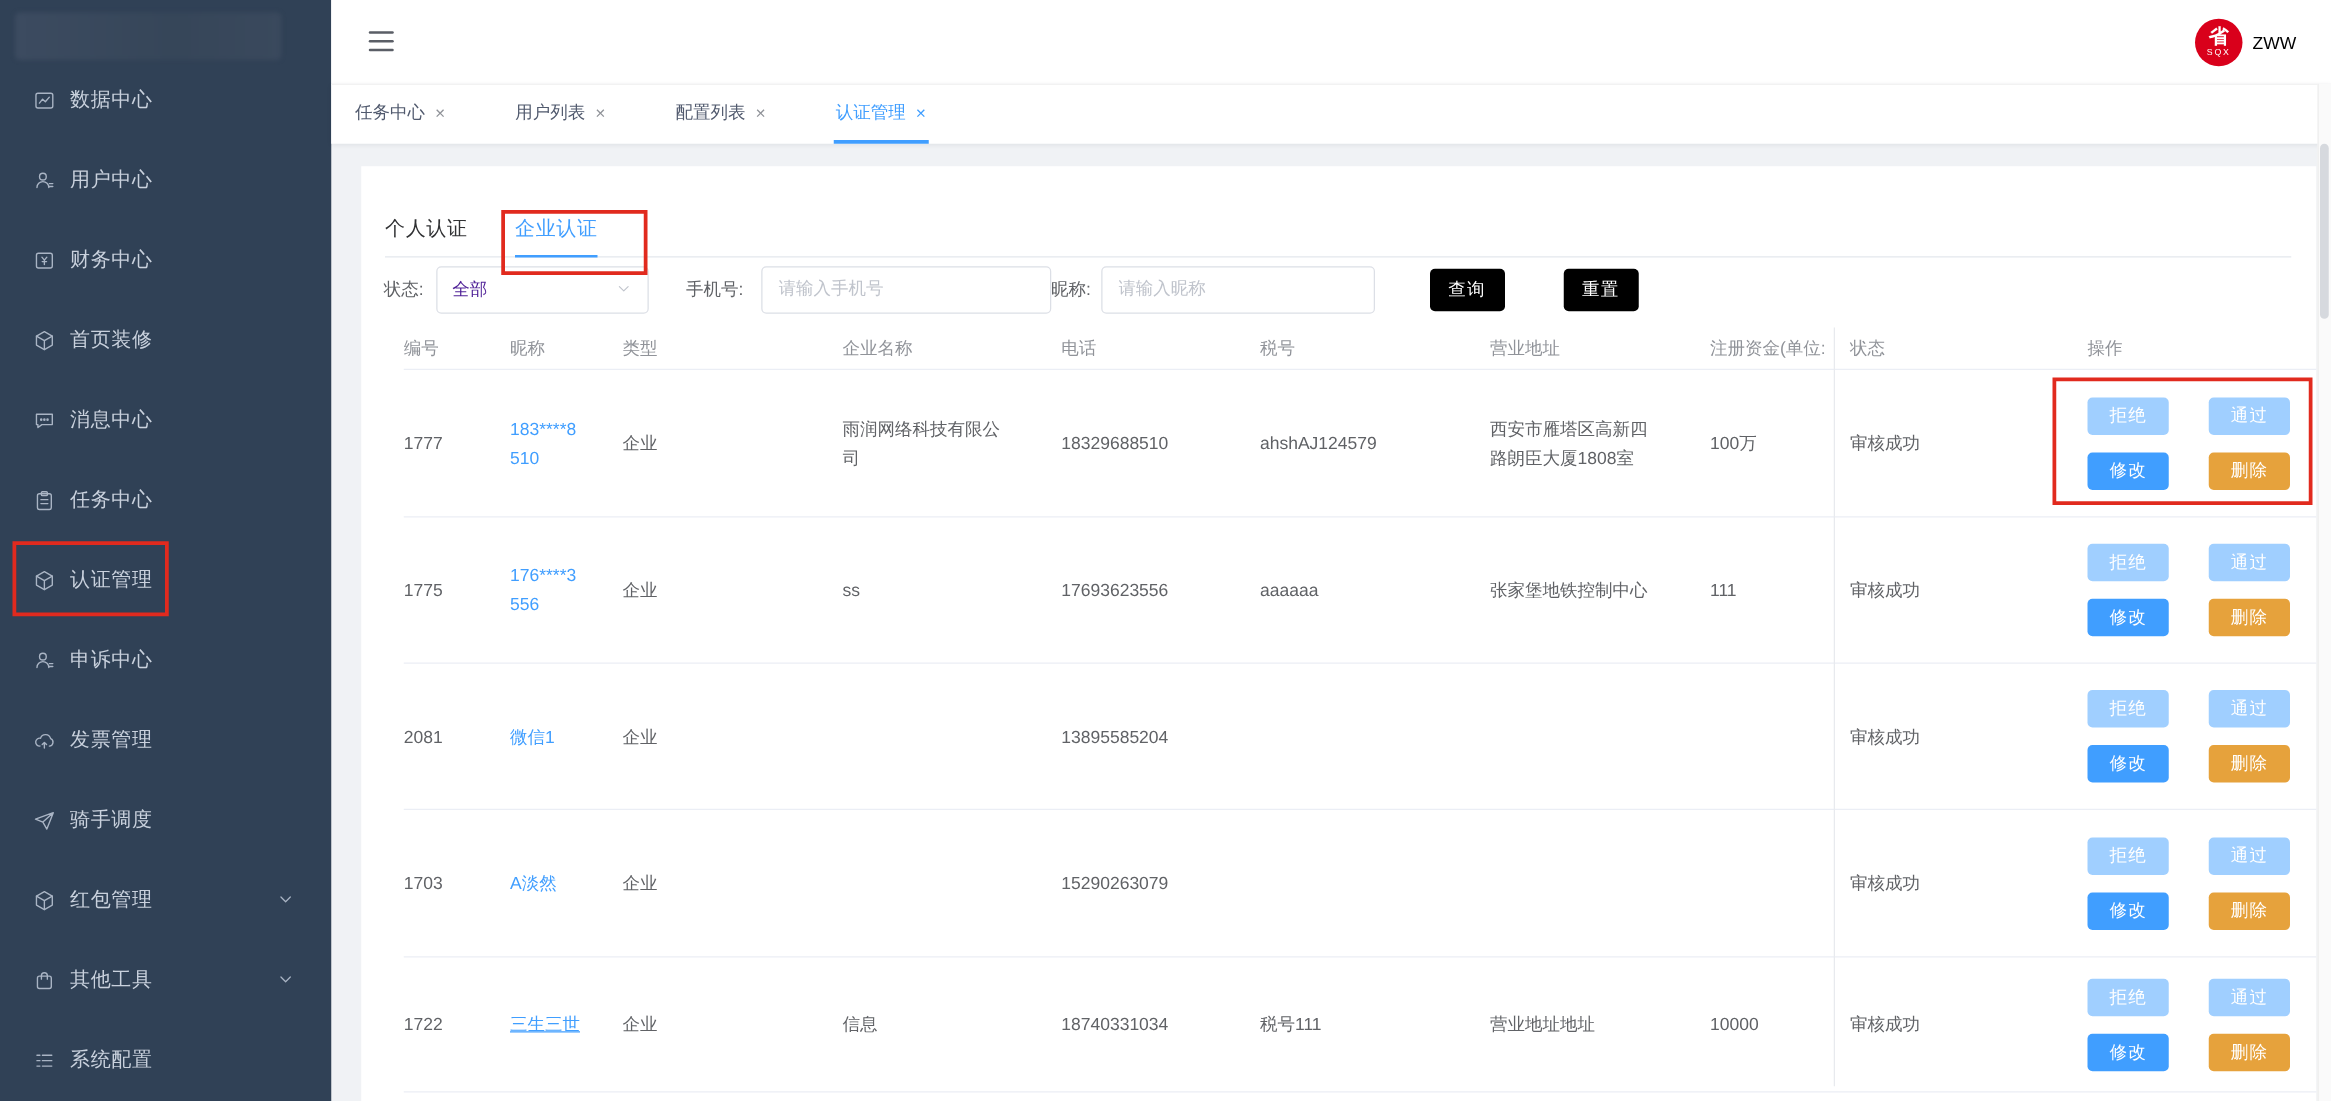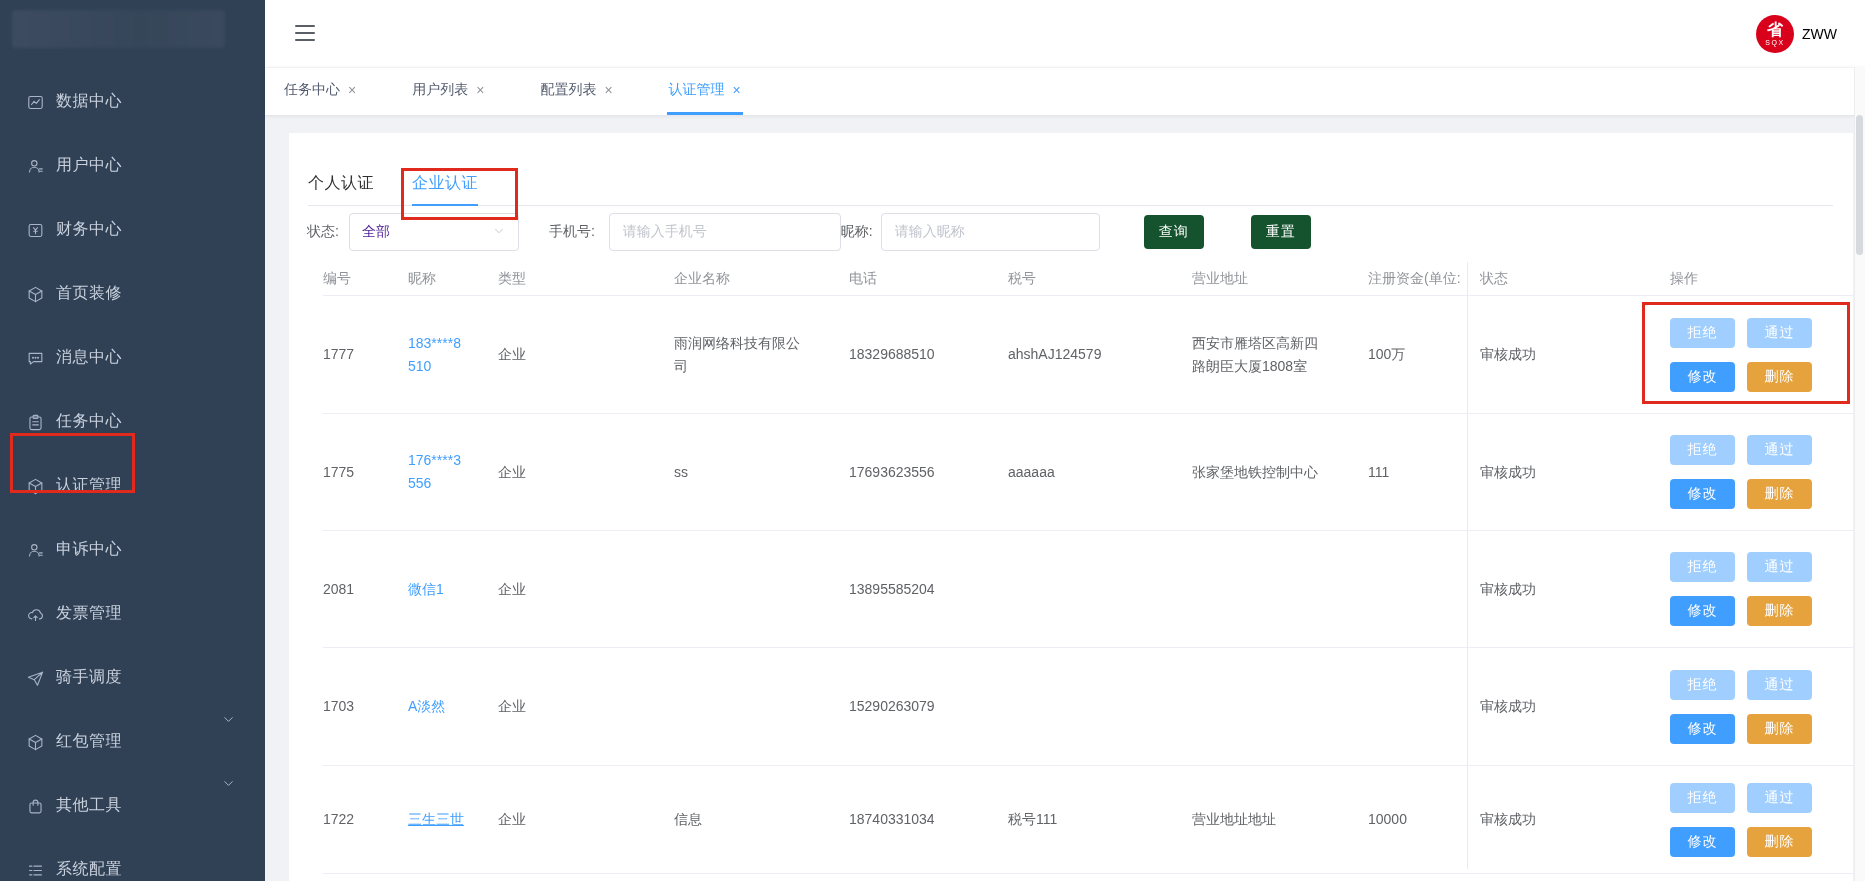--- a/index.html
+++ b/index.html
@@ -7,21 +7,21 @@
     width:1865px;height:881px;overflow:hidden;position:relative;
     background:#f0f2f5;
     font-family:"Liberation Sans","DejaVu Sans",sans-serif;
     -webkit-font-smoothing:antialiased;
   }
   
   #sidebar{position:absolute;left:0;top:0;width:265px;height:881px;background:#304156;z-index:2}
   .logo-blur{position:absolute;left:12px;top:10px;width:213px;height:38px;border-radius:4px;
     background:linear-gradient(90deg,#3c4b60,#364659 60%,#3a495d);filter:blur(1.5px)}
   .sb-menu{position:absolute;top:48px;left:0;right:0}
-  .sb-item{position:relative;height:64px;display:flex;align-items:flex-end;padding-left:25px;
+  .sb-item{position:relative;height:64px;display:flex;align-items:center;padding-left:25px;
     color:#c9d1dd;font-size:16px;cursor:pointer;letter-spacing:.5px}
   .sb-item .icon{width:20px;height:20px;margin-right:11px;display:flex;align-items:center;justify-content:center}
   .sb-item .icon svg{width:19px;height:19px;stroke:#a9b4c4;fill:none;stroke-width:1.4;stroke-linecap:round;stroke-linejoin:round}
   .sb-item .chev{position:absolute;right:28px;top:50%;margin-top:-8px;width:16px;height:16px}
   .sb-item .chev svg{width:15px;height:15px;stroke:#a9b4c4;fill:none;stroke-width:1.6;stroke-linecap:round;stroke-linejoin:round}
   
   .annotation{position:absolute;border:3px solid #e12a1e;pointer-events:none;z-index:40;box-sizing:border-box}
   
   #header{position:absolute;left:265px;top:0;right:0;height:67px;background:#fff;z-index:3}
   .hamburger{position:absolute;left:30px;top:25px;width:20px;height:16px;display:flex;flex-direction:column;justify-content:space-between;cursor:pointer}
@@ -54,35 +54,35 @@
     font-size:14px;color:#606266;white-space:nowrap}
   .f-select{width:170px;height:38px;border:1px solid #dcdfe6;border-radius:4px;margin-left:10px;
     display:flex;align-items:center;justify-content:space-between;padding:0 12px;box-sizing:border-box;
     color:#4c1d95;cursor:pointer;background:#fff}
   .f-select .chev svg{width:14px;height:14px;stroke:#c0c4cc;fill:none;stroke-width:1.6;stroke-linecap:round;stroke-linejoin:round}
   .f-input{height:38px;border:1px solid #dcdfe6;border-radius:4px;padding:0 13px;box-sizing:border-box;
     font-size:14px;color:#606266;font-family:Liberation Serif, serif;outline:none}
   .f-input::placeholder{color:#c0c4cc}
   .btn{height:34px;border:none;border-radius:4px;color:#fff;font-size:14px;padding:0 15px;
     cursor:pointer;font-family:inherit;letter-spacing:1px}
-  .btn-blue{background:#14532d}
+  .btn-blue{background:#000000}
   
   .table{position:absolute;left:34px;top:129px;width:1530px}
   .t-grid{display:grid;grid-template-columns:85px 90px 176px 175px 159px 184px 176px 99px 186px 200px}
   .t-head{border-bottom:1px solid #ebeef5}
   .t-head .cell{height:33px;color:#909399;font-weight:500;font-size:14px;display:flex;align-items:center;
     overflow:hidden;white-space:nowrap}
   .t-row{border-bottom:1px solid #ebeef5}
   .cell{display:flex;align-items:center;font-size:14px;color:#606266;white-space:pre-line;
     line-height:23px;overflow:hidden;text-align:left}
   .cell.status,.hcell.status{padding-left:13px}
   .cell.ops,.hcell.ops{padding-left:17px;position:relative;overflow:visible}
   .link{color:#409eff;cursor:pointer}
   .link.u{text-decoration:underline}
-  .ops-grid{display:grid;grid-template-columns:65px 65px;gap:14px 12px}
+  .ops-grid{display:grid;grid-template-columns:65px 65px;gap:14px 32px}
   .abtn{width:65px;height:30px;border:none;border-radius:4px;color:#fff;font-size:14px;
     cursor:pointer;font-family:inherit;padding:0;letter-spacing:1px}
   .abtn.light{background:#a0cfff}
   .abtn.primary{background:#409eff}
   .abtn.warning{background:#e6a23c}
   .v-divider{position:absolute;left:1178px;top:129px;width:1px;height:607px;background:#e8eaee;z-index:1}
   
   .scrollbar{position:absolute;right:0;top:67px;bottom:0;width:10px;background:#fafafa;border-left:1px solid #ededed;z-index:4}
   .scrollbar .thumb{position:absolute;left:1px;top:48px;width:7px;height:140px;border-radius:4px;background:#d6d9de}
 </style>

